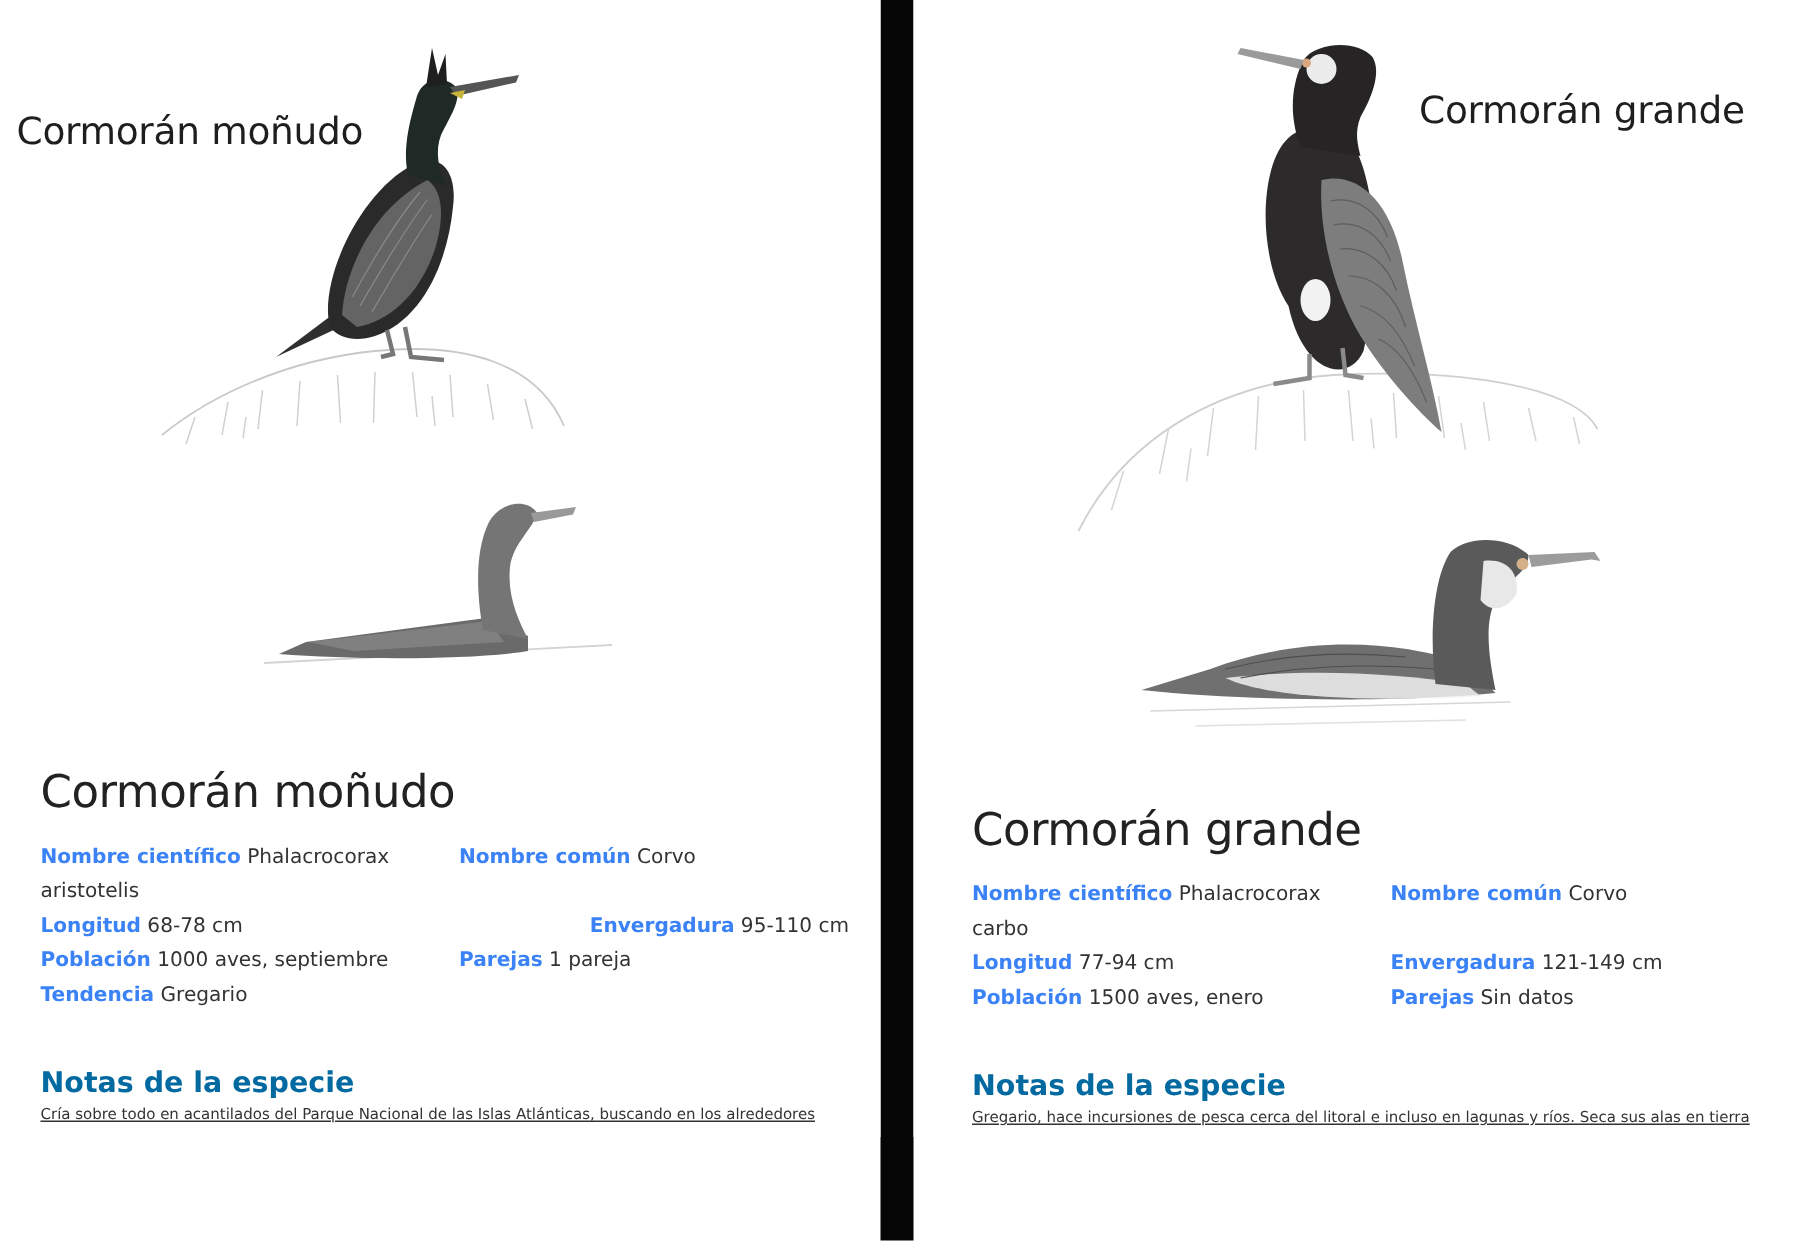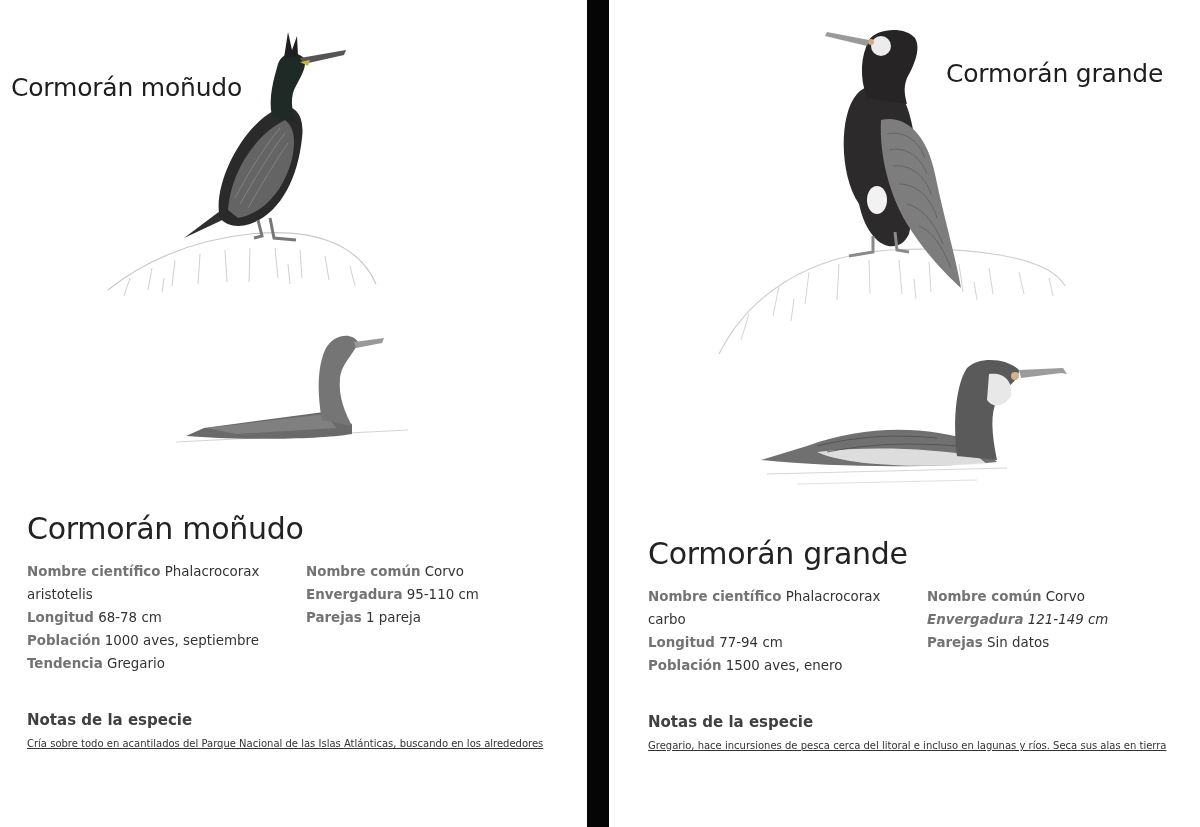--- a/index.html
+++ b/index.html
@@ -24,23 +24,23 @@
   }
   .species-title {
     position: absolute; font-size: 30px; color: #222; font-weight: 400; margin: 0; white-space: nowrap;
     letter-spacing: -0.3px;
   }
   .facts {
     position: absolute; font-size: 13.4px; line-height: 23px; color: #333;
   }
   .fact-col { position: absolute; top: 0; }
   .fact { display: block; }
-  .fact b { color: #737373; font-weight: bold; }
+  .fact b { color: #3b82f6; font-weight: bold; }
   .notes-title {
-    position: absolute; font-size: 15px; font-weight: bold; color: #404040; margin: 0;
+    position: absolute; font-size: 19px; font-weight: bold; color: #0369a1; margin: 0;
   }
   .notes-text {
     position: absolute; font-size: 10px; line-height: 23px; color: #333; margin: 0; text-decoration: underline;
   }
   svg.bird { position: absolute; overflow: visible; }
 </style>
 </head>
 <body>
 
 <div class="divider"></div>
@@ -100,21 +100,21 @@
 
   <div class="facts" style="left:27px; top:560px; width:540px; height:140px;">
     <div class="fact-col" style="left:0; width:250px;">
       <span class="fact"><b>Nombre científico</b> <span>Phalacrocorax aristotelis</span></span>
       <span class="fact"><b>Longitud</b> <span>68-78 cm</span></span>
       <span class="fact"><b>Población</b> <span>1000 aves, septiembre</span></span>
       <span class="fact"><b>Tendencia</b> <span>Gregario</span></span>
     </div>
     <div class="fact-col" style="left:279px; width:260px;">
       <span class="fact"><b>Nombre común</b> <span>Corvo</span></span>
-      <span class="fact" style=""><b>Envergadura</b> <span>95-110 cm</span></span>
+      <span class="fact" style="margin-top:23px;text-align:right;"><b>Envergadura</b> <span>95-110 cm</span></span>
       <span class="fact"><b>Parejas</b> <span>1 pareja</span></span>
     </div>
   </div>
 
   <h3 class="notes-title" style="left:27px; top:711px;">Notas de la especie</h3>
   <p class="notes-text" style="left:27px; top:732px; width:530px;">Cría sobre todo en acantilados del Parque Nacional de las Islas Atlánticas, buscando en los alrededores de estas islas su alimento (peces de poco interés comercial).</p>
 </section>
 
 <section class="panel" id="panel-right">
   <div class="illus-label" style="left:337px; top:59px;">Cormorán grande</div>
@@ -180,20 +180,20 @@
   <h1 class="species-title" style="left:39px; top:536px;">Cormorán grande</h1>
 
   <div class="facts" style="left:39px; top:585px; width:540px; height:120px;">
     <div class="fact-col" style="left:0; width:250px;">
       <span class="fact"><b>Nombre científico</b> <span>Phalacrocorax carbo</span></span>
       <span class="fact"><b>Longitud</b> <span>77-94 cm</span></span>
       <span class="fact"><b>Población</b> <span>1500 aves, enero</span></span>
     </div>
     <div class="fact-col" style="left:279px; width:260px;">
       <span class="fact"><b>Nombre común</b> <span>Corvo</span></span>
-      <span class="fact" style="font-style:italic;"><b>Envergadura</b> <span>121-149 cm</span></span>
+      <span class="fact" style="margin-top:23px;"><b>Envergadura</b> <span>121-149 cm</span></span>
       <span class="fact"><b>Parejas</b> <span>Sin datos</span></span>
     </div>
   </div>
 
   <h3 class="notes-title" style="left:39px; top:713px;">Notas de la especie</h3>
   <p class="notes-text" style="left:39px; top:734px; width:530px;">Gregario, hace incursiones de pesca cerca del litoral e incluso en lagunas y ríos. Seca sus alas en tierra después de cada lance. Forma dormideros en islas.</p>
 </section>
 
 </body></html>

